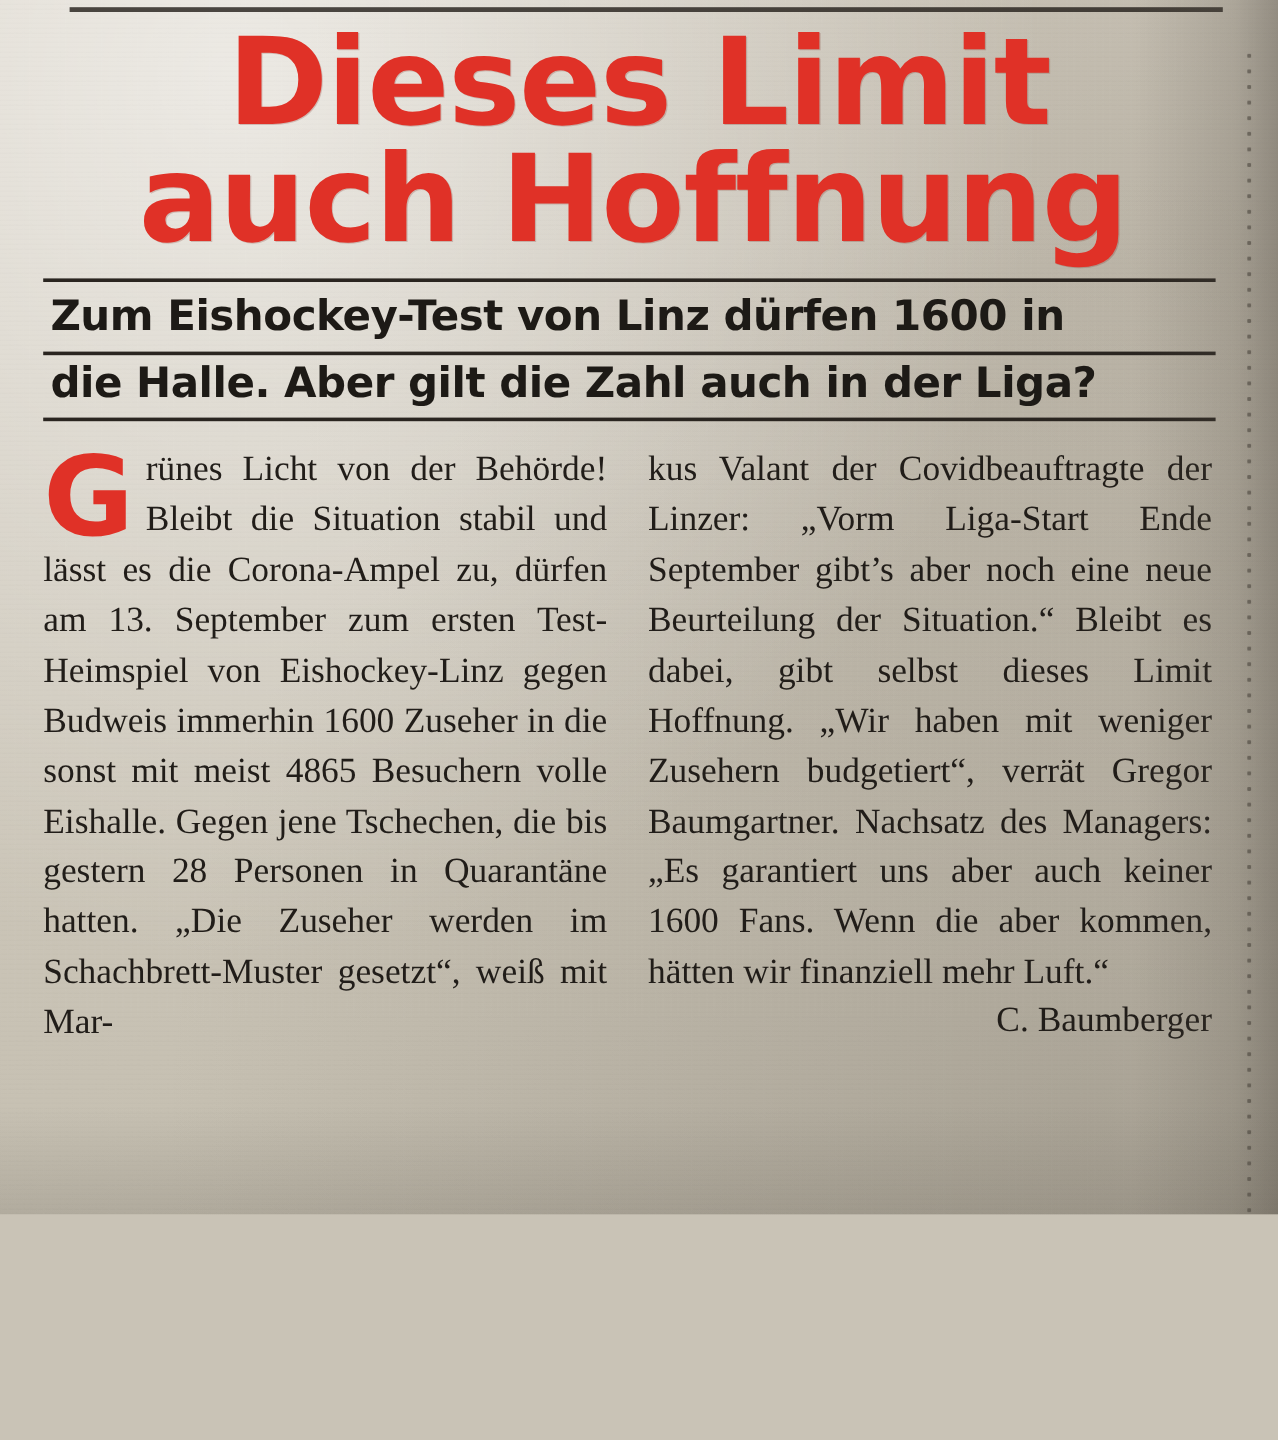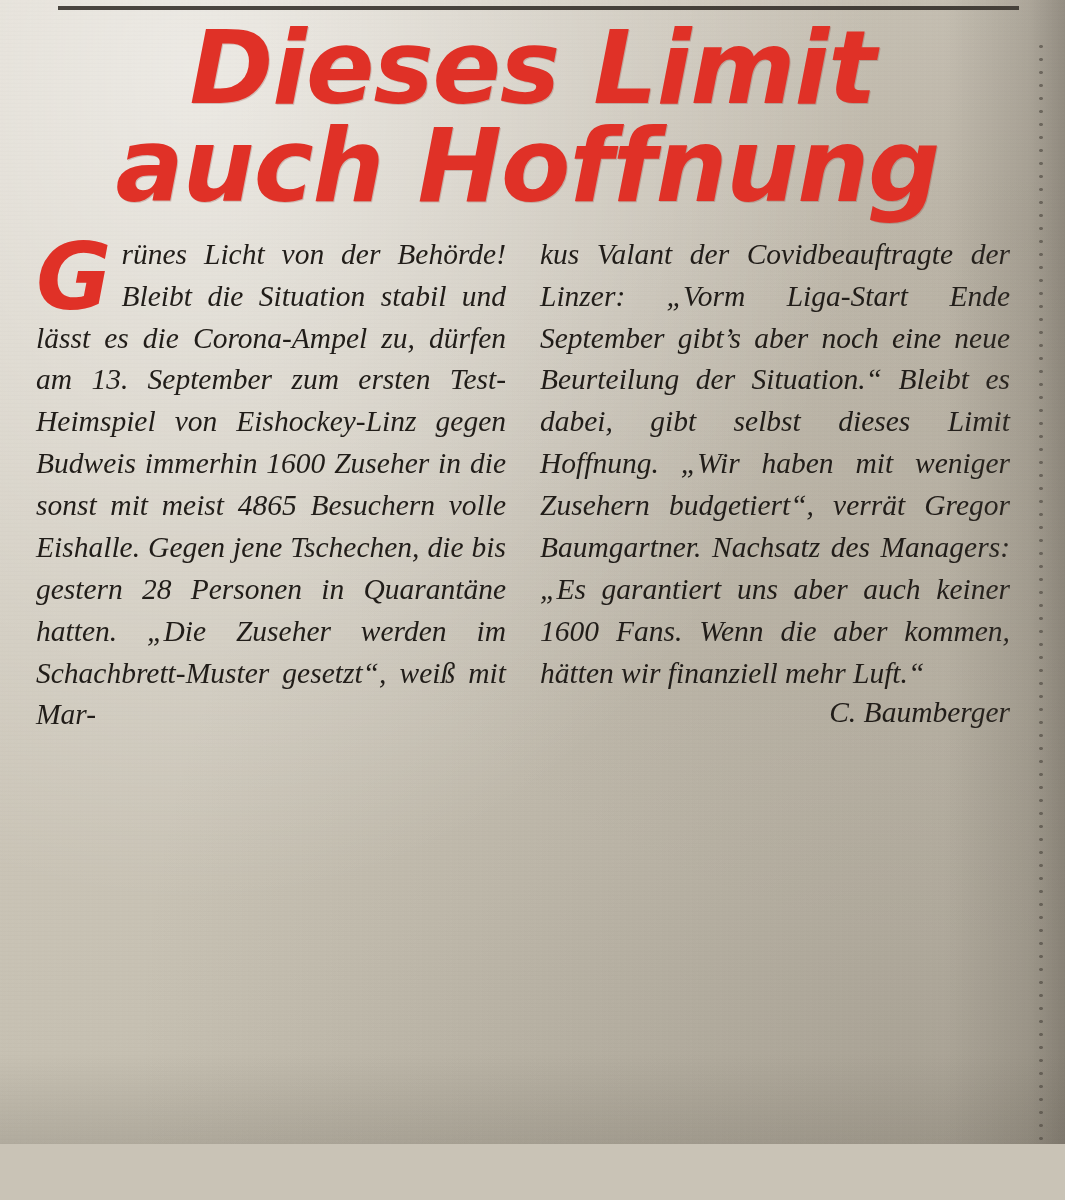--- a/index.html
+++ b/index.html
@@ -11,28 +11,27 @@
     height: 1200px;
     background: #c9c3b6;
     font-family: "Liberation Serif", serif;
     overflow: hidden;
   }
 
   
   .page {
     position: relative;
     width: 1065px;
-    height: 1144px;
+    height: 1012px;
     background:
       radial-gradient(ellipse at 18% 6%, rgba(255,255,255,0.55) 0%, rgba(255,255,255,0) 55%),
       radial-gradient(ellipse at 85% 92%, rgba(120,112,100,0.28) 0%, rgba(120,112,100,0) 60%),
       radial-gradient(ellipse at 95% 20%, rgba(150,142,128,0.35) 0%, rgba(150,142,128,0) 55%),
       linear-gradient(160deg, #d8d2c6 0%, #cfc9bc 35%, #c6c0b2 70%, #b9b3a5 100%);
     overflow: hidden;
-    font-style: italic;
   }
   .grain {
     position: absolute;
     inset: 0;
     pointer-events: none;
     opacity: 0.35;
     background-image:
       repeating-linear-gradient(0deg, rgba(0,0,0,0.035) 0px, rgba(0,0,0,0) 2px, rgba(0,0,0,0) 4px),
       repeating-linear-gradient(90deg, rgba(255,255,255,0.04) 0px, rgba(0,0,0,0) 3px, rgba(0,0,0,0) 6px);
   }
@@ -170,20 +169,24 @@
   <div class="top-rule"></div>
   <div class="perforation"></div>
 
   <div class="content">
 
     <div class="headline">
       <span class="line1">Dieses Limit</span>
       <span class="line2">auch Hoffnung</span>
     </div>
 
+    <div class="deck">
+      <span class="dl">Zum Eishockey-Test von Linz dürfen 1600 in</span>
+      <span class="dl">die Halle. Aber gilt die Zahl auch in der Liga?</span>
+    </div>
 
     <div class="columns">
       <div class="col">
         <span class="dropcap">G</span>
         <p>rünes Licht von der Behörde! Bleibt die Situation stabil und lässt es die Corona-Ampel zu, dürfen am 13. September zum ersten Test-Heimspiel von Eishockey-Linz gegen Budweis immerhin 1600 Zuseher in die sonst mit meist 4865 Besuchern volle Eishalle. Gegen jene Tschechen, die bis gestern 28 Personen in Quarantäne hatten. „Die Zuseher werden im Schachbrett-Muster gesetzt“, weiß mit Mar-</p>
       </div>
       <div class="col">
         <p>kus Valant der Covidbeauftragte der Linzer: „Vorm Liga-Start Ende September gibt’s aber noch eine neue Beurteilung der Situation.“ Bleibt es dabei, gibt selbst dieses Limit Hoffnung. „Wir haben mit weniger Zusehern budgetiert“, verrät Gregor Baumgartner. Nachsatz des Managers: „Es garantiert uns aber auch keiner 1600 Fans. Wenn die aber kommen, hätten wir finanziell mehr Luft.“</p>
         <span class="byline sig">C. Baumberger</span>
       </div>

